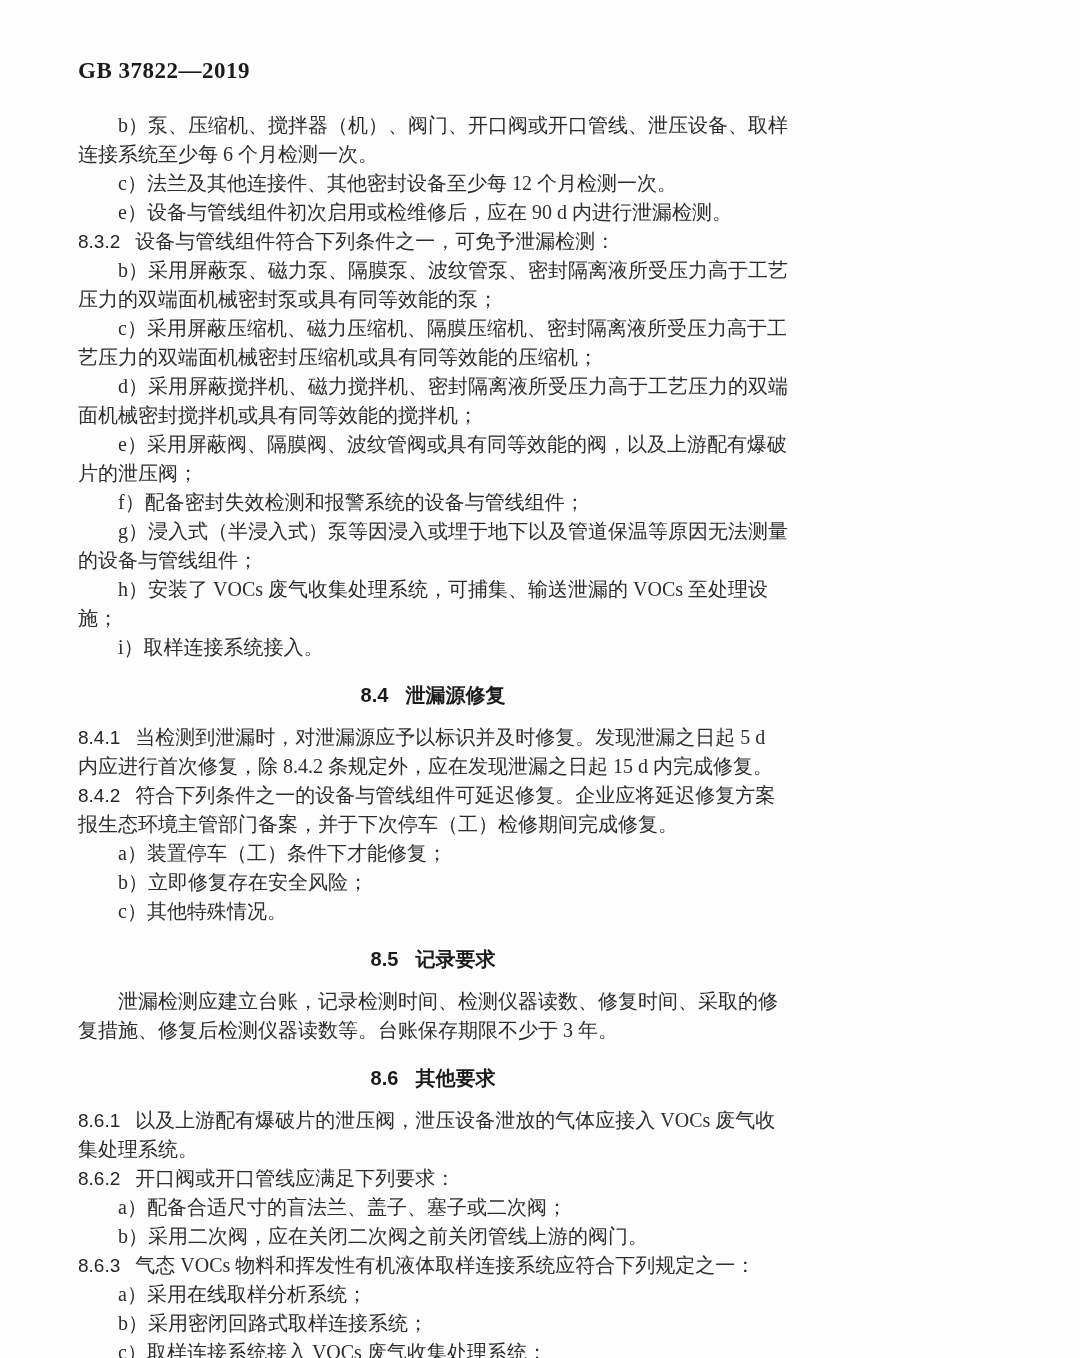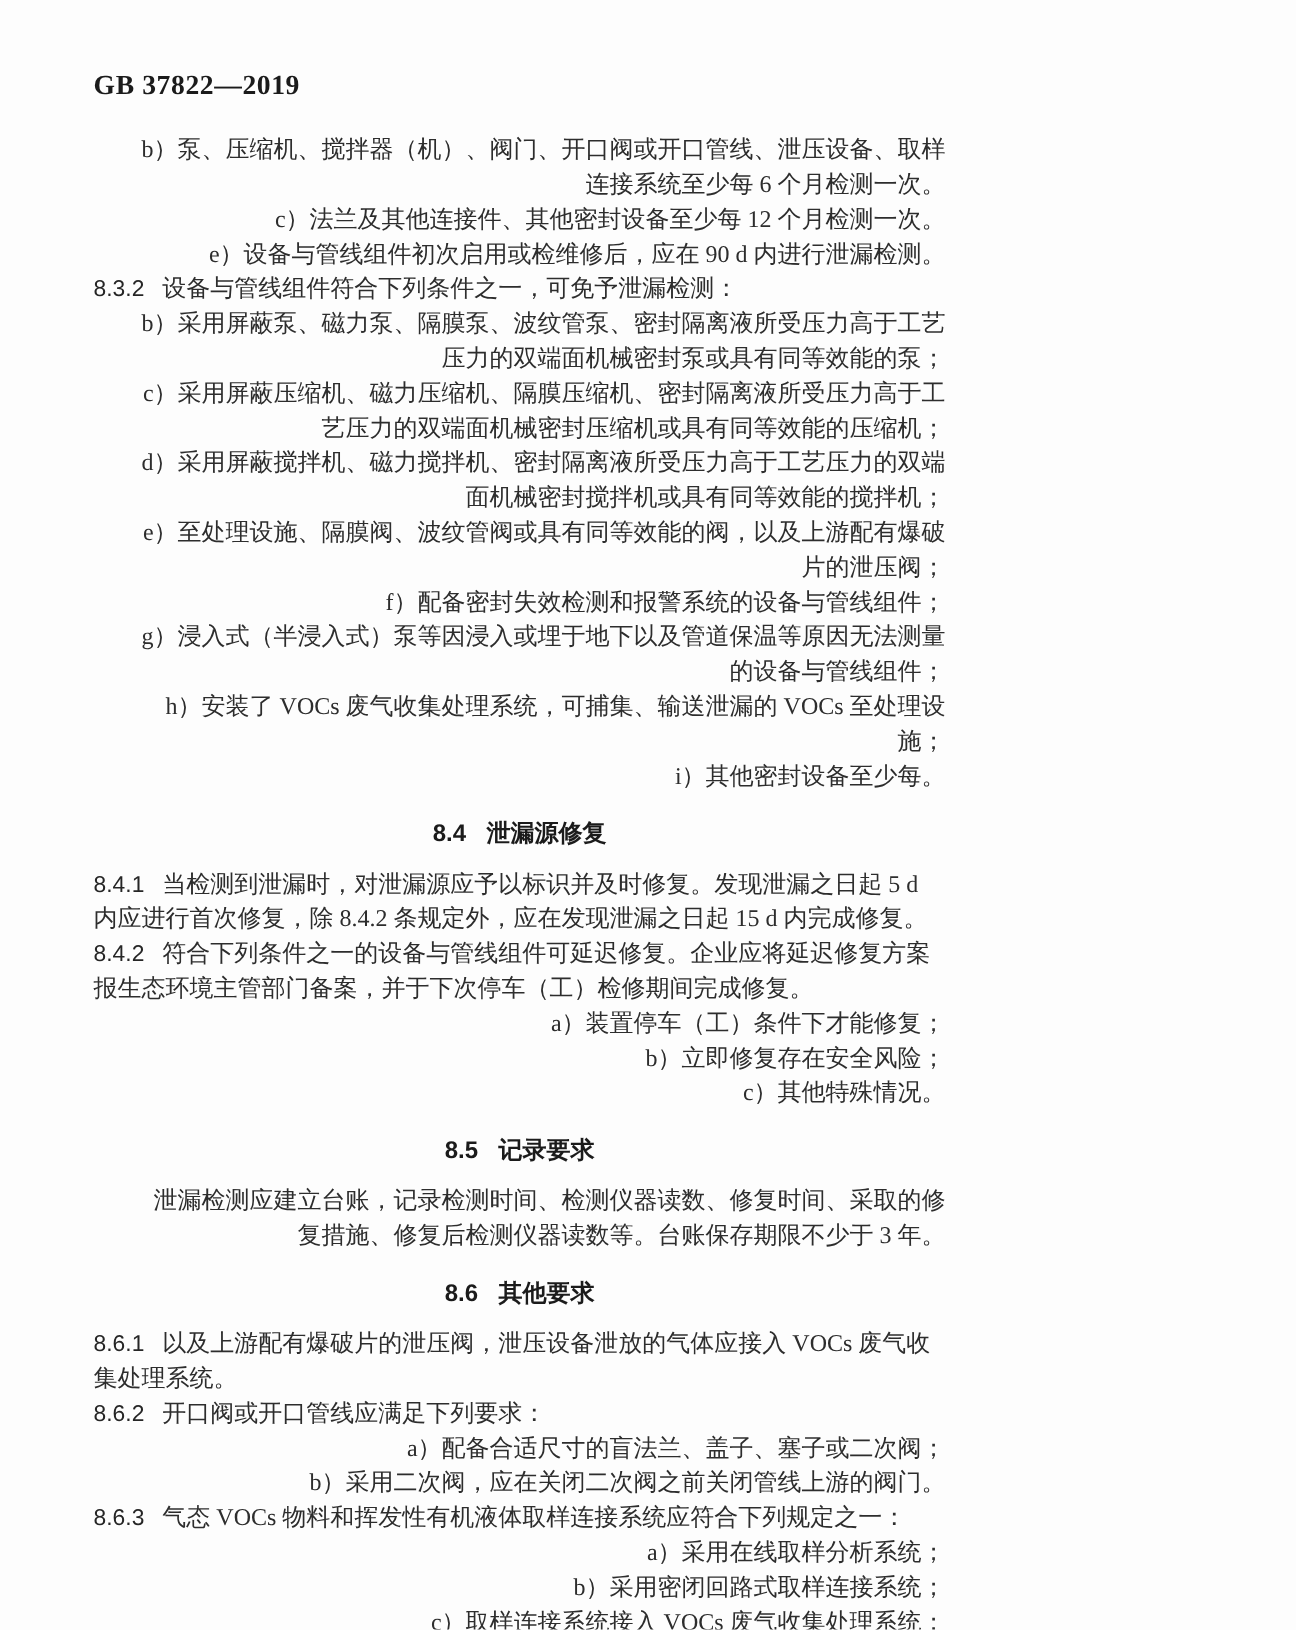--- a/index.html
+++ b/index.html
@@ -33,21 +33,20 @@
     font-size: 20px;
     line-height: 29px;
   }
   .content p {
     margin: 0;
     padding: 0;
   }
   .item,
   .body-para {
     text-indent: 2em;
-    text-align: right;
   }
   .clause {
     text-indent: 0;
   }
   .clause .num {
     font-family: "Liberation Sans", "DejaVu Sans", sans-serif;
     font-size: 19px;
     margin-right: 15px;
     color: #262626;
   }
@@ -74,25 +73,25 @@
 
     <p class="item">b）泵、压缩机、搅拌器（机）、阀门、开口阀或开口管线、泄压设备、取样连接系统至少每 6 个月检测一次。</p>
     <p class="item">c）法兰及其他连接件、其他密封设备至少每 12 个月检测一次。</p>
     <p class="item">e）设备与管线组件初次启用或检维修后，应在 90 d 内进行泄漏检测。</p>
 
     <p class="clause"><span class="num">8.3.2</span><span>设备与管线组件符合下列条件之一，可免予泄漏检测：</span></p>
 
     <p class="item">b）采用屏蔽泵、磁力泵、隔膜泵、波纹管泵、密封隔离液所受压力高于工艺压力的双端面机械密封泵或具有同等效能的泵；</p>
     <p class="item">c）采用屏蔽压缩机、磁力压缩机、隔膜压缩机、密封隔离液所受压力高于工艺压力的双端面机械密封压缩机或具有同等效能的压缩机；</p>
     <p class="item">d）采用屏蔽搅拌机、磁力搅拌机、密封隔离液所受压力高于工艺压力的双端面机械密封搅拌机或具有同等效能的搅拌机；</p>
-    <p class="item">e）至处理设施、隔膜阀、波纹管阀或具有同等效能的阀，以及上游配有爆破片的泄压阀；</p>
+    <p class="item">e）采用屏蔽阀、隔膜阀、波纹管阀或具有同等效能的阀，以及上游配有爆破片的泄压阀；</p>
     <p class="item">f）配备密封失效检测和报警系统的设备与管线组件；</p>
     <p class="item">g）浸入式（半浸入式）泵等因浸入或埋于地下以及管道保温等原因无法测量的设备与管线组件；</p>
     <p class="item">h）安装了 VOCs 废气收集处理系统，可捕集、输送泄漏的 VOCs 至处理设施；</p>
-    <p class="item">i）其他密封设备至少每。</p>
+    <p class="item">i）取样连接系统接入。</p>
 
     <p class="sec"><span class="num">8.4</span><span>泄漏源修复</span></p>
 
     <p class="clause"><span class="num">8.4.1</span><span>当检测到泄漏时，对泄漏源应予以标识并及时修复。发现泄漏之日起 5 d 内应进行首次修复，除 8.4.2 条规定外，应在发现泄漏之日起 15 d 内完成修复。</span></p>
     <p class="clause"><span class="num">8.4.2</span><span>符合下列条件之一的设备与管线组件可延迟修复。企业应将延迟修复方案报生态环境主管部门备案，并于下次停车（工）检修期间完成修复。</span></p>
 
     <p class="item">a）装置停车（工）条件下才能修复；</p>
     <p class="item">b）立即修复存在安全风险；</p>
     <p class="item">c）其他特殊情况。</p>
 

